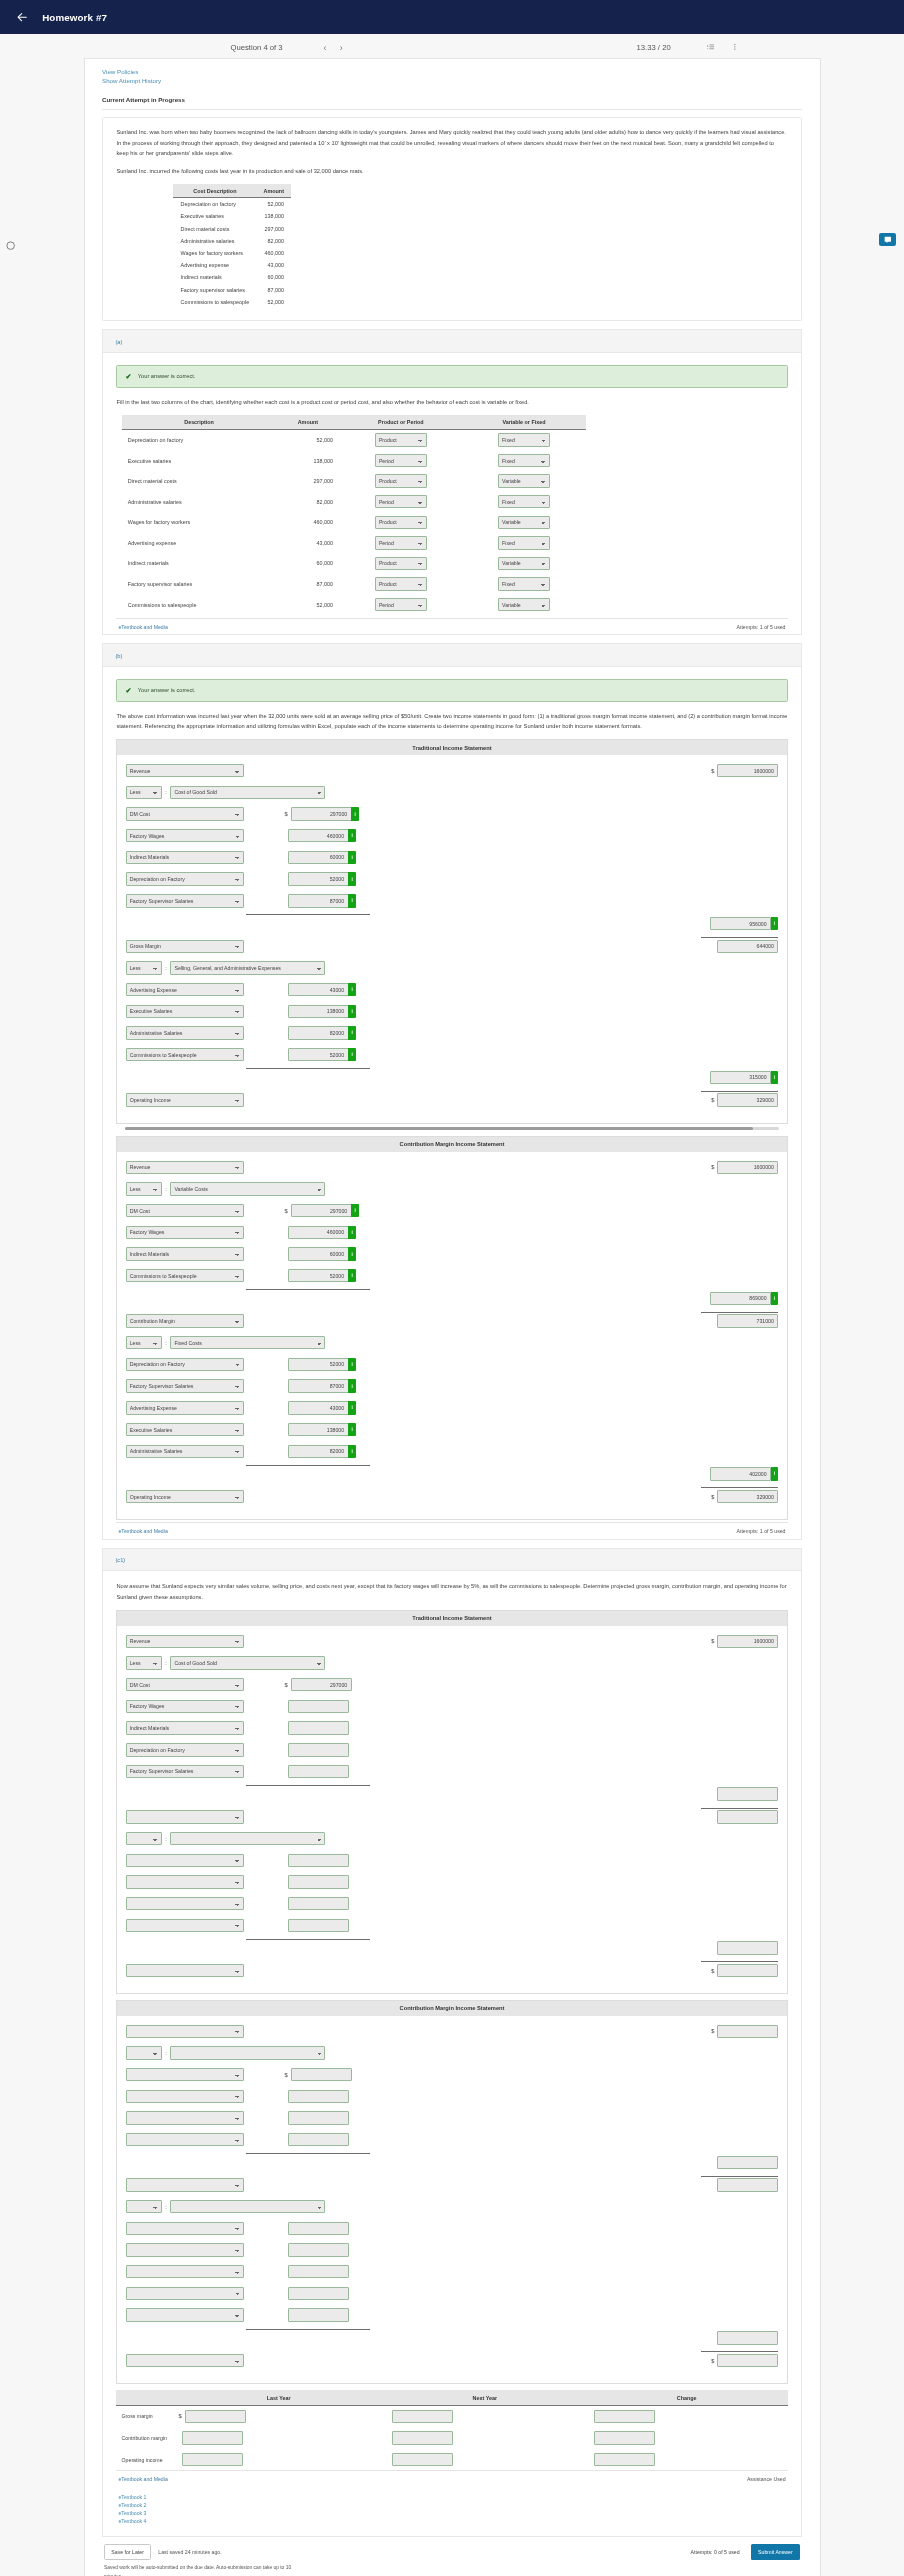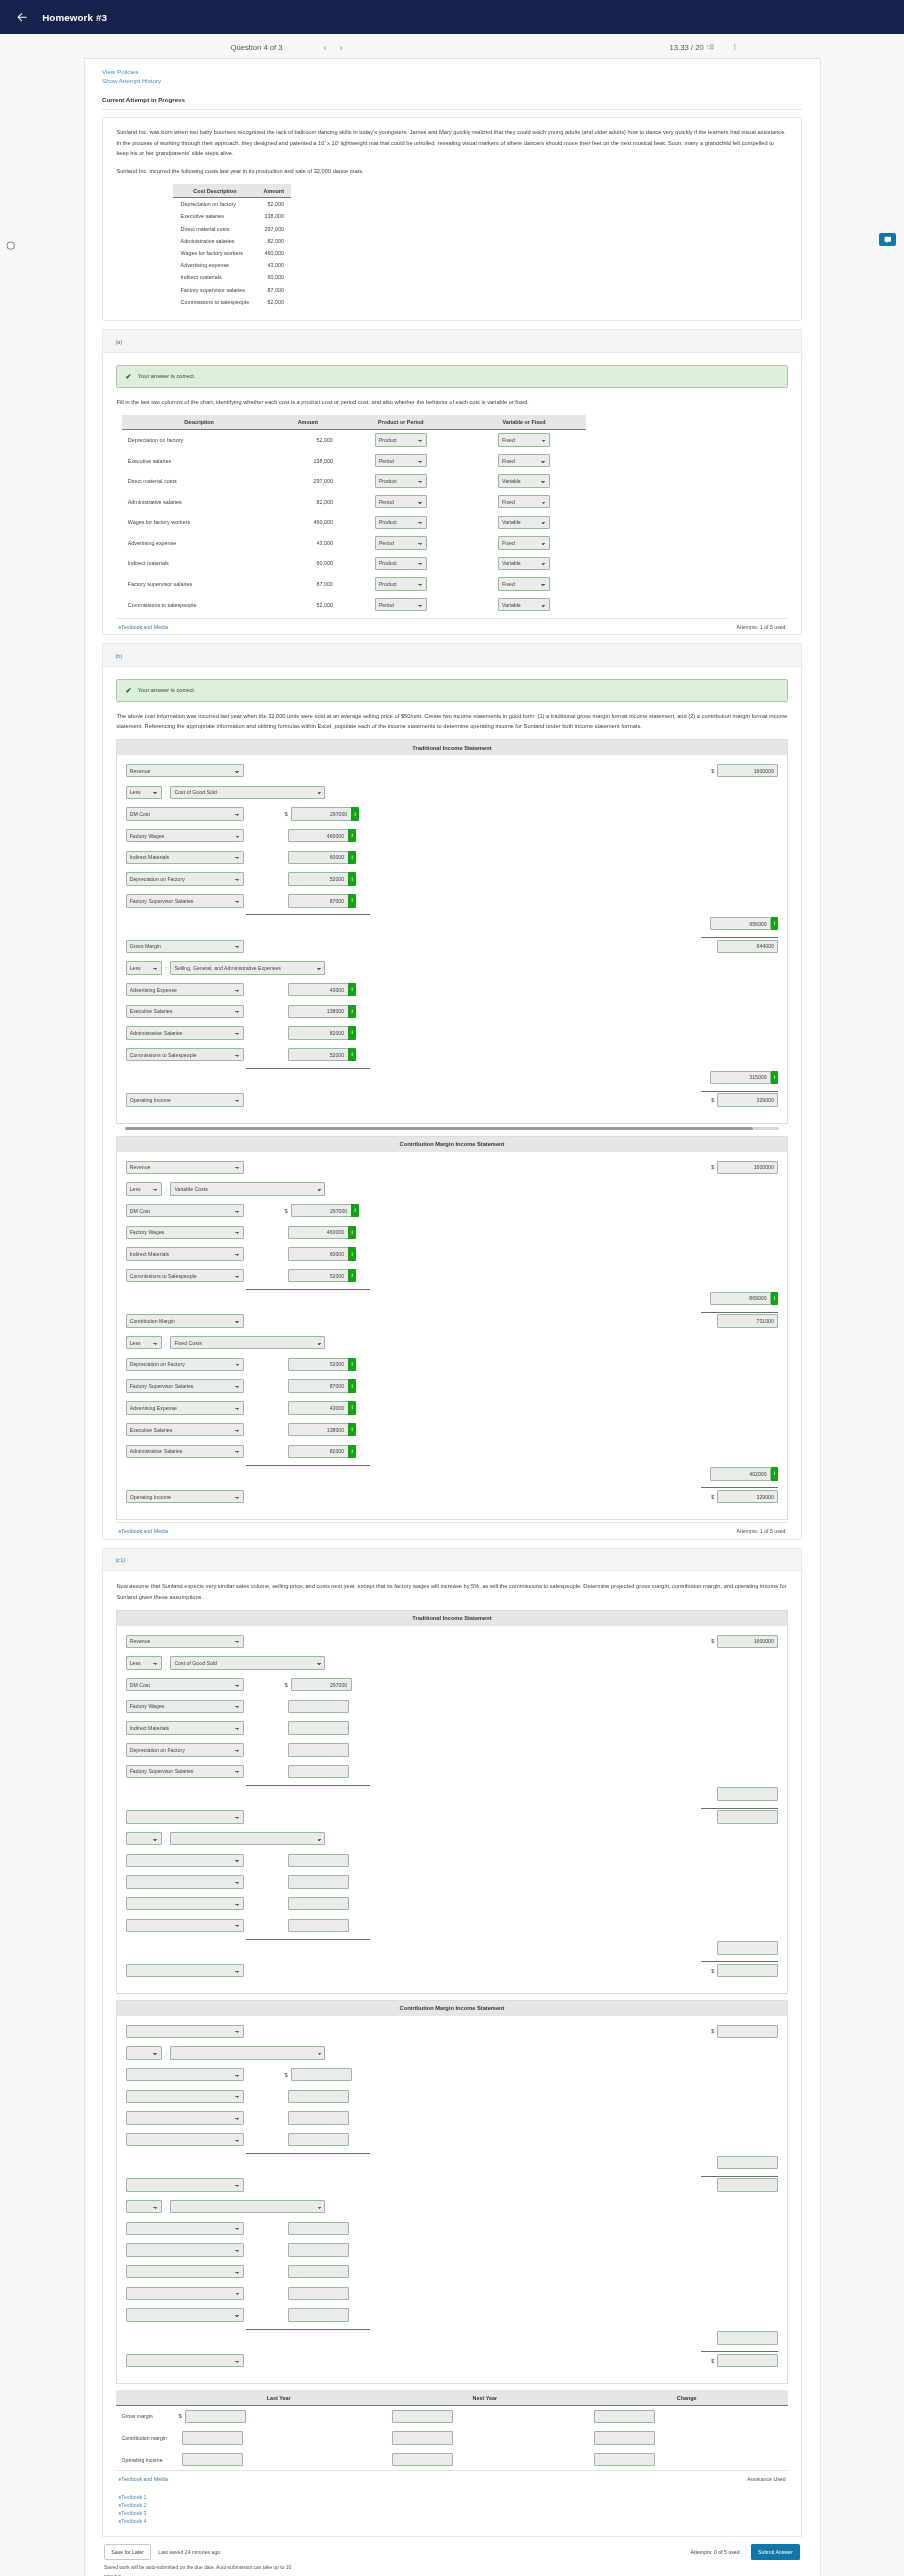--- a/index.html
+++ b/index.html
@@ -23,21 +23,21 @@
 
   
   .qhead {
     display:flex; align-items:center; padding:7.2px 0 4.1px 0;
     background:#f7f7f7; max-width:773px; margin:0 auto;
     position:relative; height:24px;
   }
   .qhead .qlabel { position:absolute; left:165px; font-size:7.7px; color:#555; }
   .qhead .nav { position:absolute; left:258px; display:flex; gap:13.4px; }
   .qhead .nav span { font-size:8.8px; color:#6d7278; cursor:pointer; }
-  .qhead .score { position:absolute; left:604px; font-size:7.7px; color:#555; }
+  .qhead .score { position:absolute; left:571px; font-size:7.7px; color:#555; }
   .qhead .icons { position:absolute; left:641px; display:flex; gap:16.5px; align-items:center; }
   .qhead .icons svg { width:7.7px; height:7.7px; }
 
   
   .card {
     background:#fff; border:0.5px solid #e3e3e3; max-width:737px; margin:0 auto;
     padding:0 0 5.2px 0;
   }
   .inner { padding:7.2px 17.5px 0 17.5px; }
 
@@ -145,21 +145,21 @@
 </head>
 <body>
 
 <div class="appbar">
   <div class="back">
     <svg viewBox="0 0 24 24" fill="none" stroke="#fff" stroke-width="2" stroke-linecap="round" stroke-linejoin="round">
       <line x1="20" y1="12" x2="5" y2="12"></line>
         <polyline points="11,19 4,12 11,5"></polyline>
     </svg>
   </div>
-  <div class="title">Homework #3</div>
+  <div class="title">Homework #7</div>
 </div>
 
 <div class="qhead">
   <div class="qlabel">Question 4 of 3</div>
   <div class="nav">
     <span>‹</span>
     <span>›</span>
   </div>
   <div class="score">13.33 / 20</div>
   <div class="icons">

